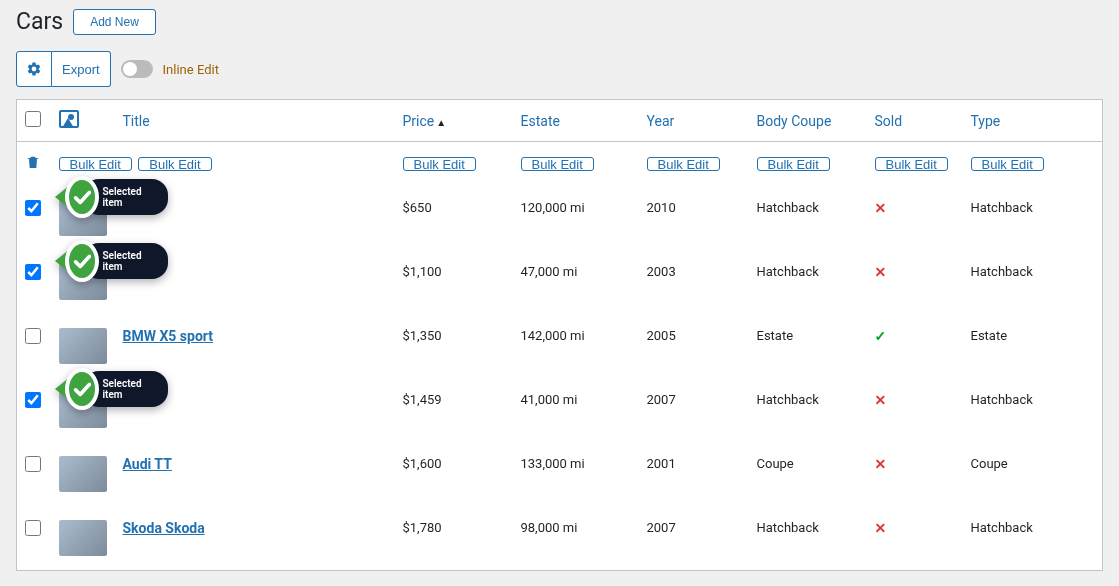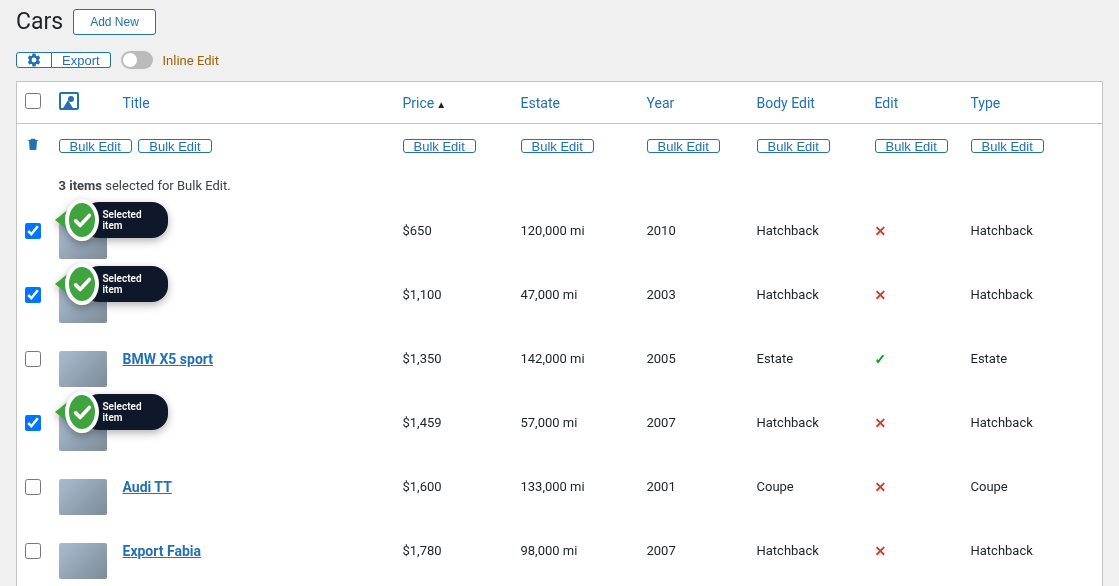--- a/index.html
+++ b/index.html
@@ -1,19 +1,19 @@
 <!DOCTYPE html>
 <html><head>
 <meta charset="utf-8">
 <style>
 *{box-sizing:border-box;margin:0;padding:0}
 body{font-family:-apple-system,BlinkMacSystemFont,"Segoe UI",Roboto,sans-serif;background:#f0f0f1;color:#1d2327;font-size:13px;padding:0 16px}
 .header{display:flex;align-items:center;gap:10px;padding:8px 0 16px}
 .page-title{font-size:23px;font-weight:400;color:#1d2327}
-.btn{display:inline-flex;align-items:center;border:1px solid #2271b1;background:#fff;color:#2271b1;border-radius:3px;padding:0 10px;height:16px;font-size:13px;cursor:pointer;line-height:1}
+.btn{display:inline-flex;align-items:center;border:1px solid #2271b1;background:#fff;color:#2271b1;border-radius:3px;padding:0 10px;height:36px;font-size:13px;cursor:pointer;line-height:1}
 .btn-sm{height:26px;padding:0 16px;font-size:12px}
 .btn-icon{width:36px;justify-content:center;padding:0}
 .toolbar{display:flex;align-items:center;gap:10px;margin-bottom:12px}
 .btn-group{display:flex}
 .btn-group .btn{border-radius:0}
 .btn-group .btn:first-child{border-radius:3px 0 0 3px}
 .btn-group .btn:last-child{border-radius:0 3px 3px 0;border-left:none}
 .toggle{position:relative;width:32px;height:18px;background:#bbb;border-radius:9px;cursor:pointer}
 .toggle::after{content:"";position:absolute;width:14px;height:14px;background:#fff;border-radius:50%;top:2px;left:2px}
 .inline-label{color:#a16207;font-size:13px}
@@ -87,44 +87,40 @@
       <col class="col-type">
   </colgroup>
   <thead>
     <tr>
       <th><input type="checkbox" class="checkbox" style=""></th>
       <th><span class="img-icon"></span></th>
       <th>Title</th>
       <th><span>Price</span><span class="sort-ind">▲</span></th>
       <th>Estate</th>
       <th>Year</th>
-      <th>Body Edit</th>
-      <th>Edit</th>
+      <th>Body Coupe</th>
+      <th>Sold</th>
       <th>Type</th>
     </tr>
   </thead>
   <tbody>
     <tr class="bulk-row">
       <td><span class="trash">
         <svg width="16" height="16" viewBox="0 0 24 24" fill="currentColor">
               <path d="M6 7h12l-1 14H7L6 7zm3-3h6l1 2H8l1-2zM4 6h16v1H4z"></path>
             </svg>
       </span></td>
       <td colspan="2"><button class="btn">Bulk Edit</button>&nbsp;&nbsp;<button class="btn">Bulk Edit</button></td>
       <td><button class="btn">Bulk Edit</button></td>
       <td><button class="btn">Bulk Edit</button></td>
       <td><button class="btn">Bulk Edit</button></td>
       <td><button class="btn">Bulk Edit</button></td>
       <td><button class="btn">Bulk Edit</button></td>
       <td><button class="btn">Bulk Edit</button></td>
     </tr>
-    <tr class="status-row">
-      <td></td>
-      <td colspan="8"><strong>3 items</strong><span> selected for Bulk Edit.</span></td>
-    </tr>
   </tbody>
   <tbody class="data-rows" id="data-rows">
       <tr>
     <td class="row-check-cell"><input type="checkbox" class="checkbox" checked="" style=""></td>
     <td class="row-check-cell">
           <span class="row-thumb"></span>
           <div class="badge">
             <div class="badge-arrow"></div>
             <div class="badge-circle">
               <svg width="26" height="26" viewBox="0 0 24 24" fill="none" stroke="#fff" stroke-width="4" stroke-linecap="round" stroke-linejoin="round">
@@ -186,21 +182,21 @@
             <div class="badge-circle">
               <svg width="26" height="26" viewBox="0 0 24 24" fill="none" stroke="#fff" stroke-width="4" stroke-linecap="round" stroke-linejoin="round">
                 <polyline points="5 13 10 18 20 7"></polyline>
               </svg>
             </div>
             <div class="badge-pill">Selected item</div>
           </div>
         </td>
     <td><a href="#" class="row-title"></a></td>
     <td>$1,459</td>
-    <td>57,000 mi</td>
+    <td>41,000 mi</td>
     <td>2007</td>
     <td>Hatchback</td>
     <td><span class="x-icon">✕</span></td>
     <td>Hatchback</td>
       </tr>
       <tr>
     <td class="row-check-cell"><input type="checkbox" class="checkbox" style=""></td>
     <td class="row-check-cell">
           <span class="row-thumb"></span>
         </td>
@@ -210,21 +206,21 @@
     <td>2001</td>
     <td>Coupe</td>
     <td><span class="x-icon">✕</span></td>
     <td>Coupe</td>
       </tr>
       <tr>
     <td class="row-check-cell"><input type="checkbox" class="checkbox" style=""></td>
     <td class="row-check-cell">
           <span class="row-thumb"></span>
         </td>
-    <td><a href="#" class="row-title">Export Fabia</a></td>
+    <td><a href="#" class="row-title">Skoda Skoda</a></td>
     <td>$1,780</td>
     <td>98,000 mi</td>
     <td>2007</td>
     <td>Hatchback</td>
     <td><span class="x-icon">✕</span></td>
     <td>Hatchback</td>
       </tr>
     </tbody>
 </table>
 

